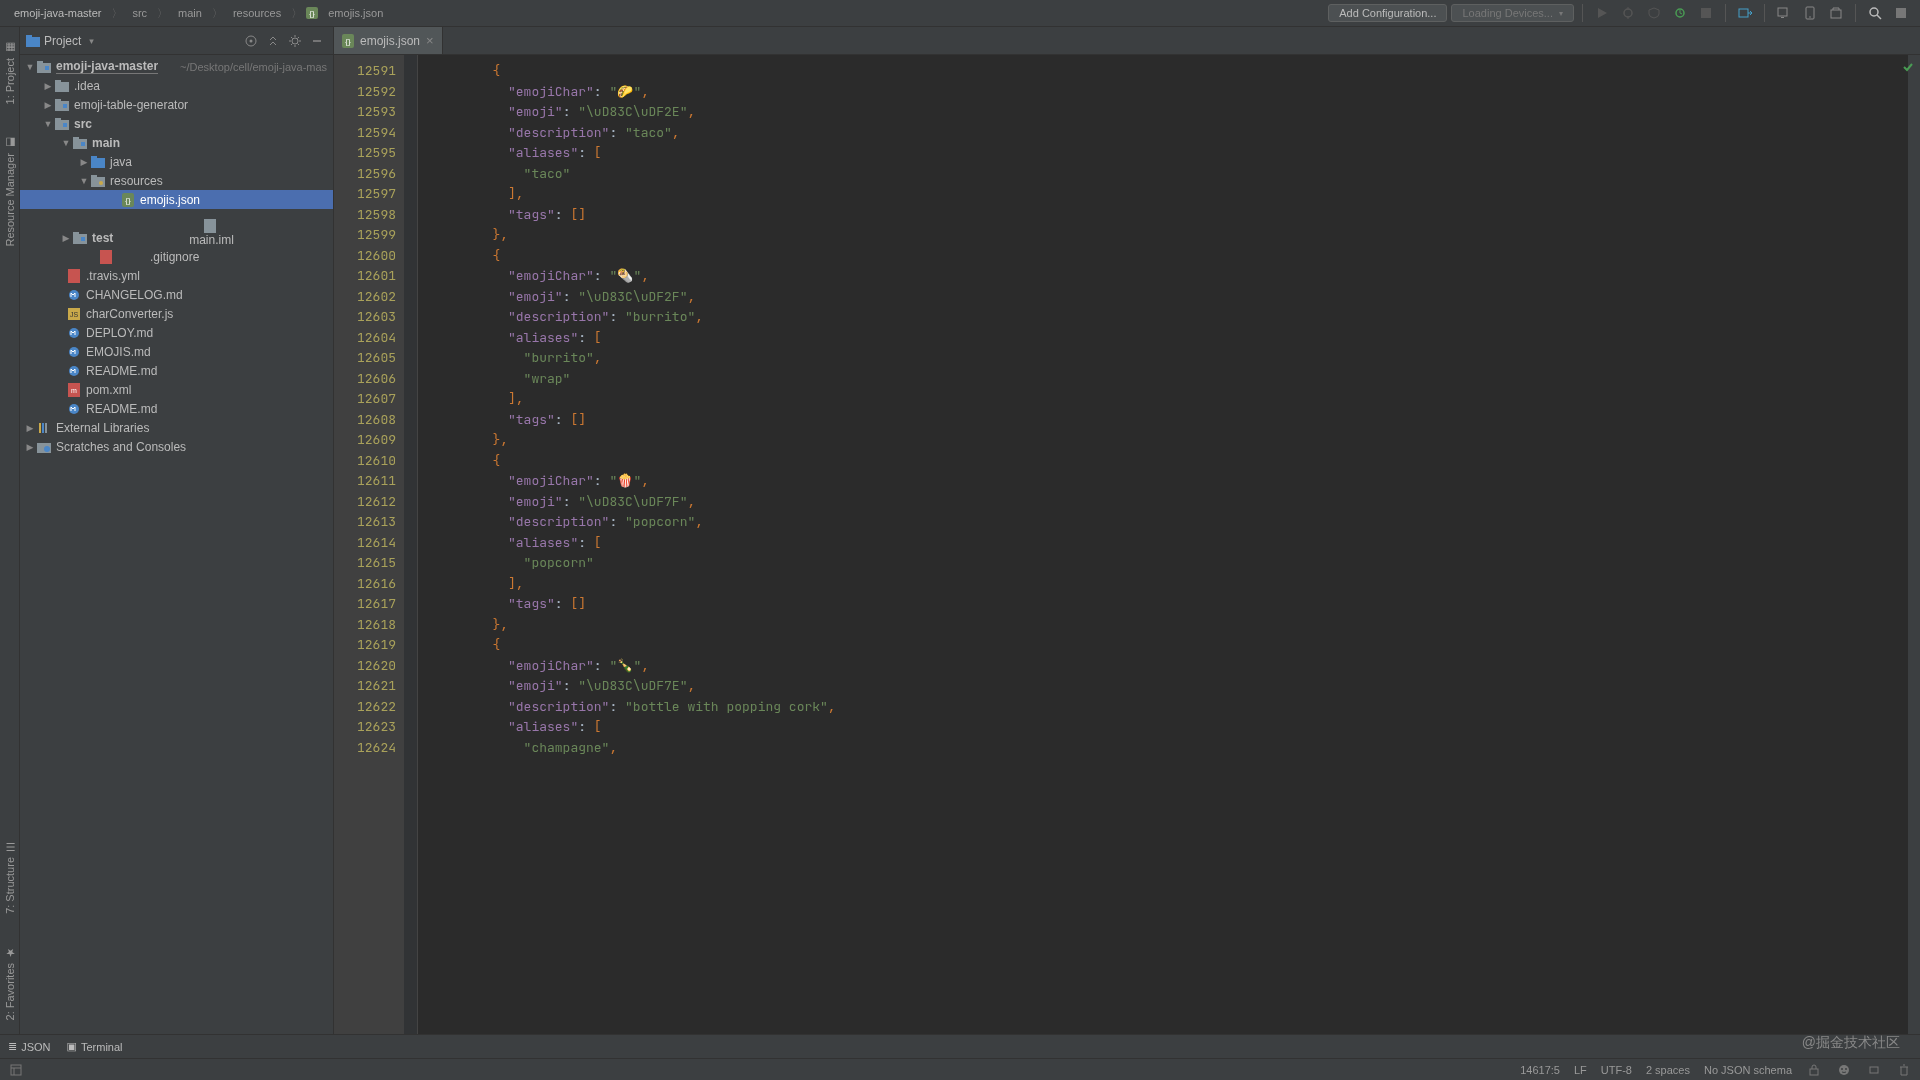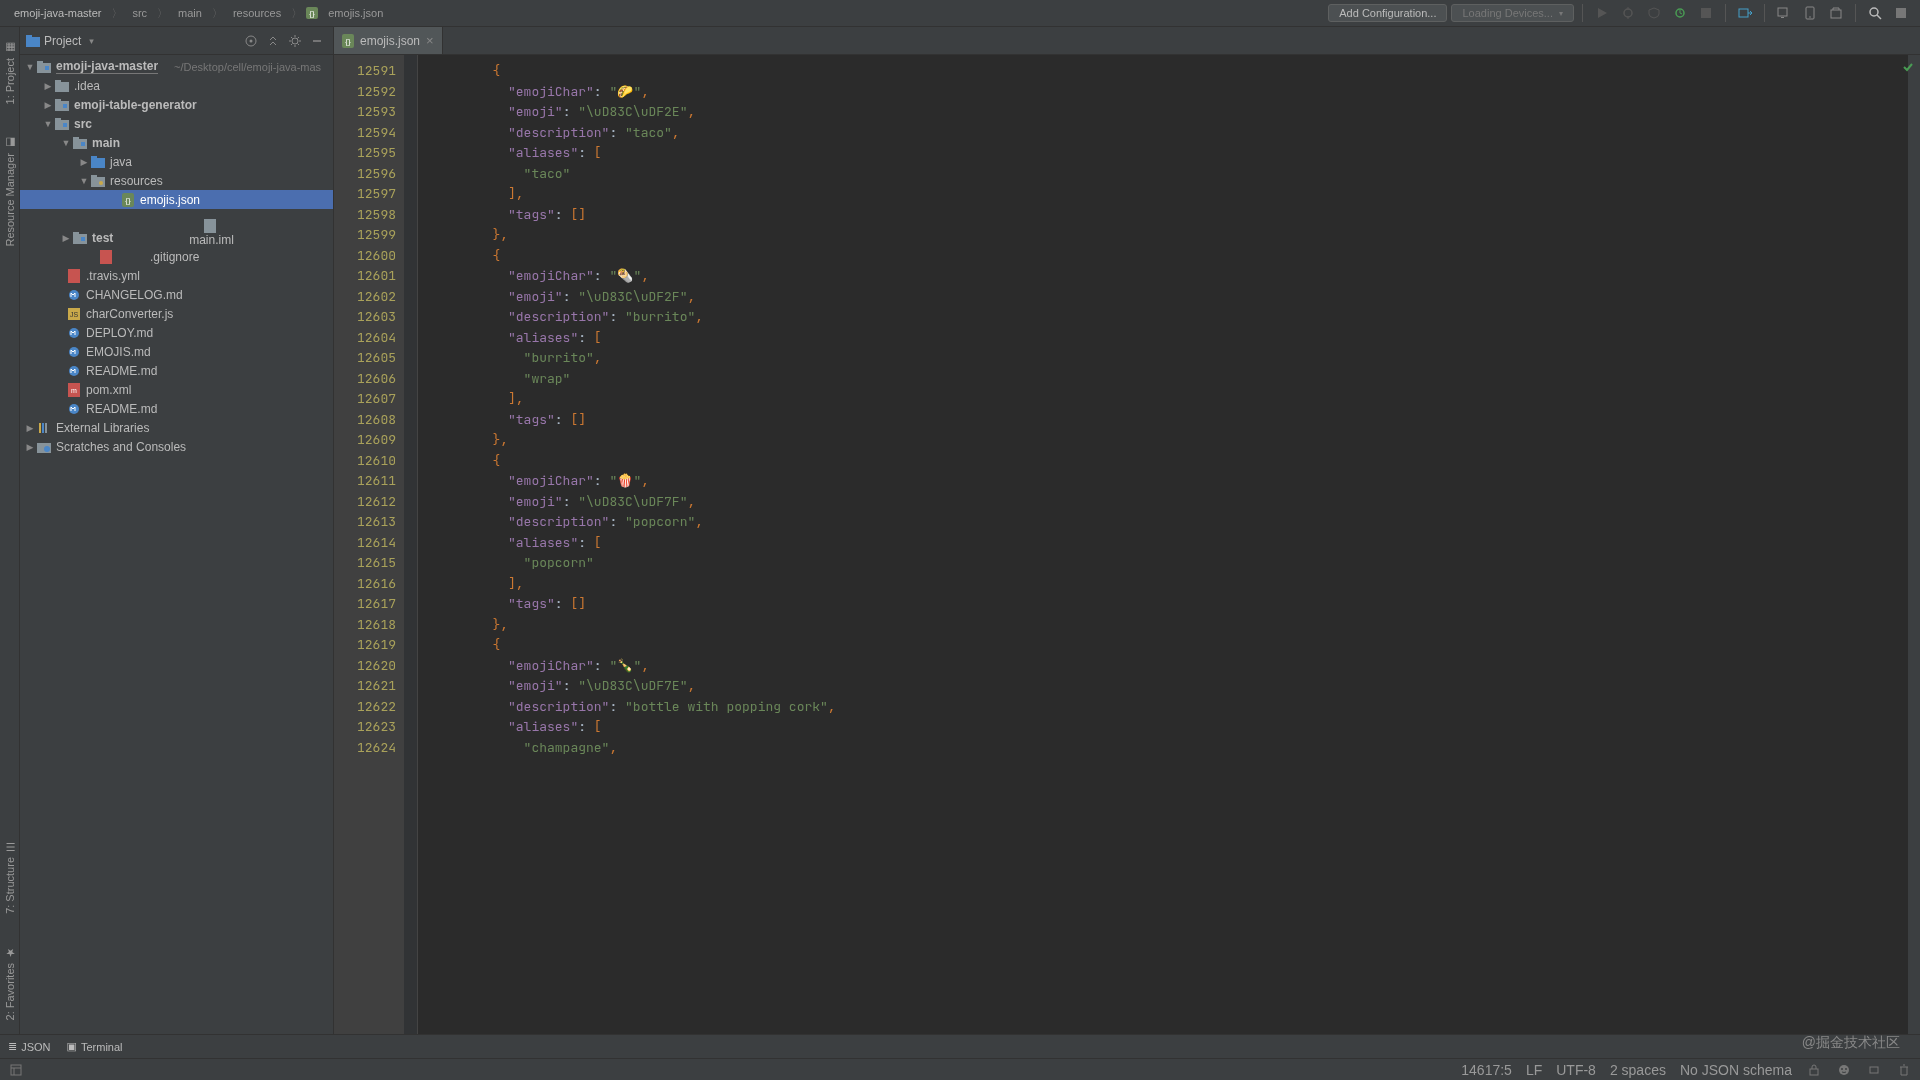--- a/index.html
+++ b/index.html
@@ -102,21 +102,21 @@
   align-items: center;
   font-size: 12px;
   color: #bbb;
   cursor: pointer;
   white-space: nowrap;
 }
 .tree-row.selected { background: #4b6eaf; color: #fff; }
 .tree-row .arrow { width: 12px; font-size: 9px; color: #888; text-align: center; }
 .tree-row .arrow.none { visibility: hidden; }
 .tree-row .ficon { width: 16px; height: 16px; margin-right: 4px; display: inline-flex; align-items: center; justify-content: center; }
-.tree-row .path-hint { color: #777; margin-left: 16px; font-size: 11px; }
+.tree-row .path-hint { color: #777; margin-left: 22px; font-size: 11px; }
 .tree-row.root .name { font-weight: 600; border-bottom: 1px solid #777; }
 
 .editor-area { flex: 1; display: flex; flex-direction: column; background: #2b2b2b; }
 .tabs-bar {
   height: 28px;
   background: #3c3f41;
   border-bottom: 1px solid #323232;
   display: flex;
   align-items: stretch;
 }
@@ -181,21 +181,21 @@
   gap: 16px;
 }
 .bottom-tabs .btab { display: flex; align-items: center; gap: 4px; cursor: pointer; font-size: 11px; color: #bbb; }
 .statusbar {
   height: 22px;
   background: #3c3f41;
   border-top: 1px solid #323232;
   display: flex;
   align-items: center;
   padding: 0 8px;
-  font-size: 14px;
+  font-size: 11px;
   color: #999;
 }
 .statusbar .right { margin-left: auto; display: flex; gap: 14px; align-items: center; }
 .statusbar .sicon { width: 16px; height: 16px; display: flex; align-items: center; justify-content: center; color: #777; }
 .watermark {
   position: fixed;
   right: 20px;
   bottom: 28px;
   font-size: 14px;
   color: #888;
@@ -383,21 +383,21 @@
       </div>
       <div class="tree-row" style="padding-left:22px;">
         <span class="arrow">▶</span>
         <span class="ficon">
             <svg width="14" height="12" viewBox="0 0 14 12">
               <rect x="0" y="2" width="14" height="10" fill="#87939a"></rect>
               <rect x="0" y="0" width="6" height="4" fill="#87939a"></rect>
               <rect x="8" y="5" width="4" height="4" fill="#4a86c7"></rect>
             </svg>
           </span>
-        <span style="font-weight:700;">emoji-table-generator</span>
+        <span style="font-weight:400;">emoji-table-generator</span>
       </div>
       <div class="tree-row" style="padding-left:22px;">
         <span class="arrow">▼</span>
         <span class="ficon">
             <svg width="14" height="12" viewBox="0 0 14 12">
               <rect x="0" y="2" width="14" height="10" fill="#87939a"></rect>
               <rect x="0" y="0" width="6" height="4" fill="#87939a"></rect>
               <rect x="8" y="5" width="4" height="4" fill="#4a86c7"></rect>
             </svg>
           </span>

